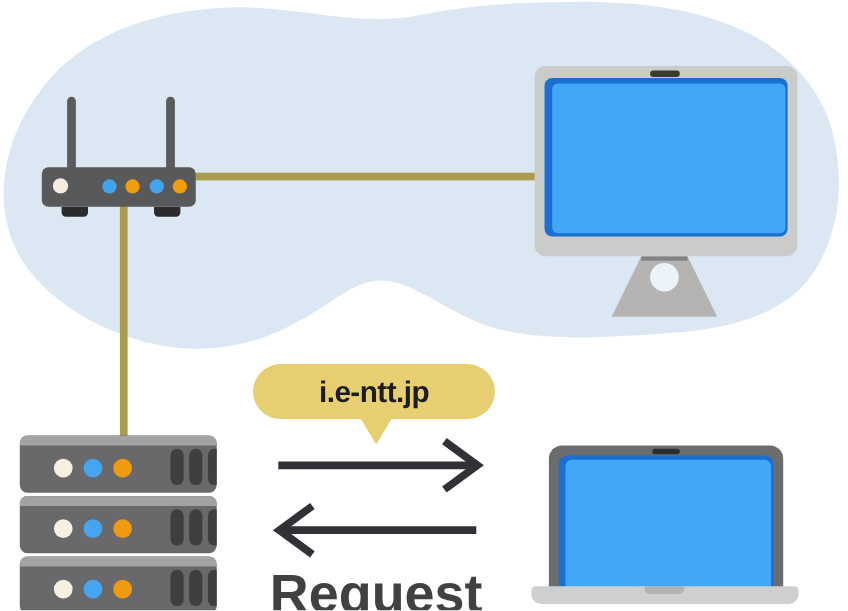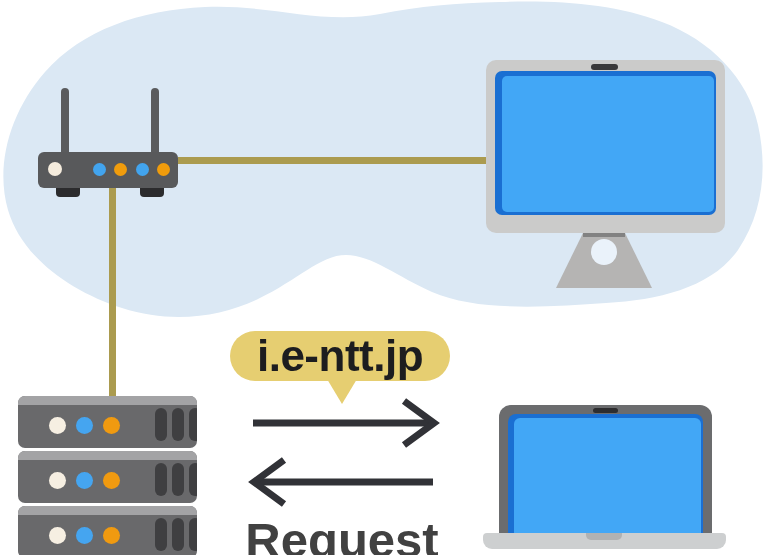--- a/index.html
+++ b/index.html
@@ -34,21 +34,21 @@
   .unit-bevel{position:absolute;left:0;top:0;width:100%;height:9px;background:#a3a3a5;}
   .srv-dot{position:absolute;width:17px;height:17px;border-radius:50%;top:21px;}
   .srv-dot.c1{left:31px;background:#f6efe2;} .srv-dot.c2{left:58px;background:#45a5f0;} .srv-dot.c3{left:85px;background:#f09a10;}
   .srv-slot{position:absolute;width:12px;height:33px;border-radius:6px;top:12px;background:#3f3f41;}
   .srv-slot.s1{left:137px;} .srv-slot.s2{left:154px;} .srv-slot.s3{left:171px;}
   .u1{top:396px;} .u2{top:451px;} .u3{top:506px;}
 
   
   .bubble-pill{position:absolute;left:230px;top:331px;width:220px;height:50px;background:#e6ce71;border-radius:26px;
     display:flex;align-items:center;justify-content:center;
-    font-size:44px;font-weight:600;color:#1d1d1f;letter-spacing:-0.5px;}
+    font-size:27px;font-weight:600;color:#1d1d1f;letter-spacing:-0.5px;}
 
   
   .request-label{position:absolute;left:242px;top:512px;width:200px;text-align:center;
     font-size:49px;font-weight:700;color:#414141;}
 
   
   .laptop-shell{position:absolute;left:499px;top:405px;width:213px;height:133px;background:#6b6c6e;border-radius:12px 12px 0 0;}
   .laptop-camera{position:absolute;left:593px;top:408px;width:25px;height:5px;background:#2d2d2f;border-radius:3px;}
   .laptop-screen{position:absolute;left:508px;top:414px;width:195px;height:124px;background:#1a6fd2;border-radius:8px 8px 0 0;}
   .laptop-screen .screen-light{left:6px;top:4px;right:2px;bottom:0;border-radius:6px 6px 0 0;}

